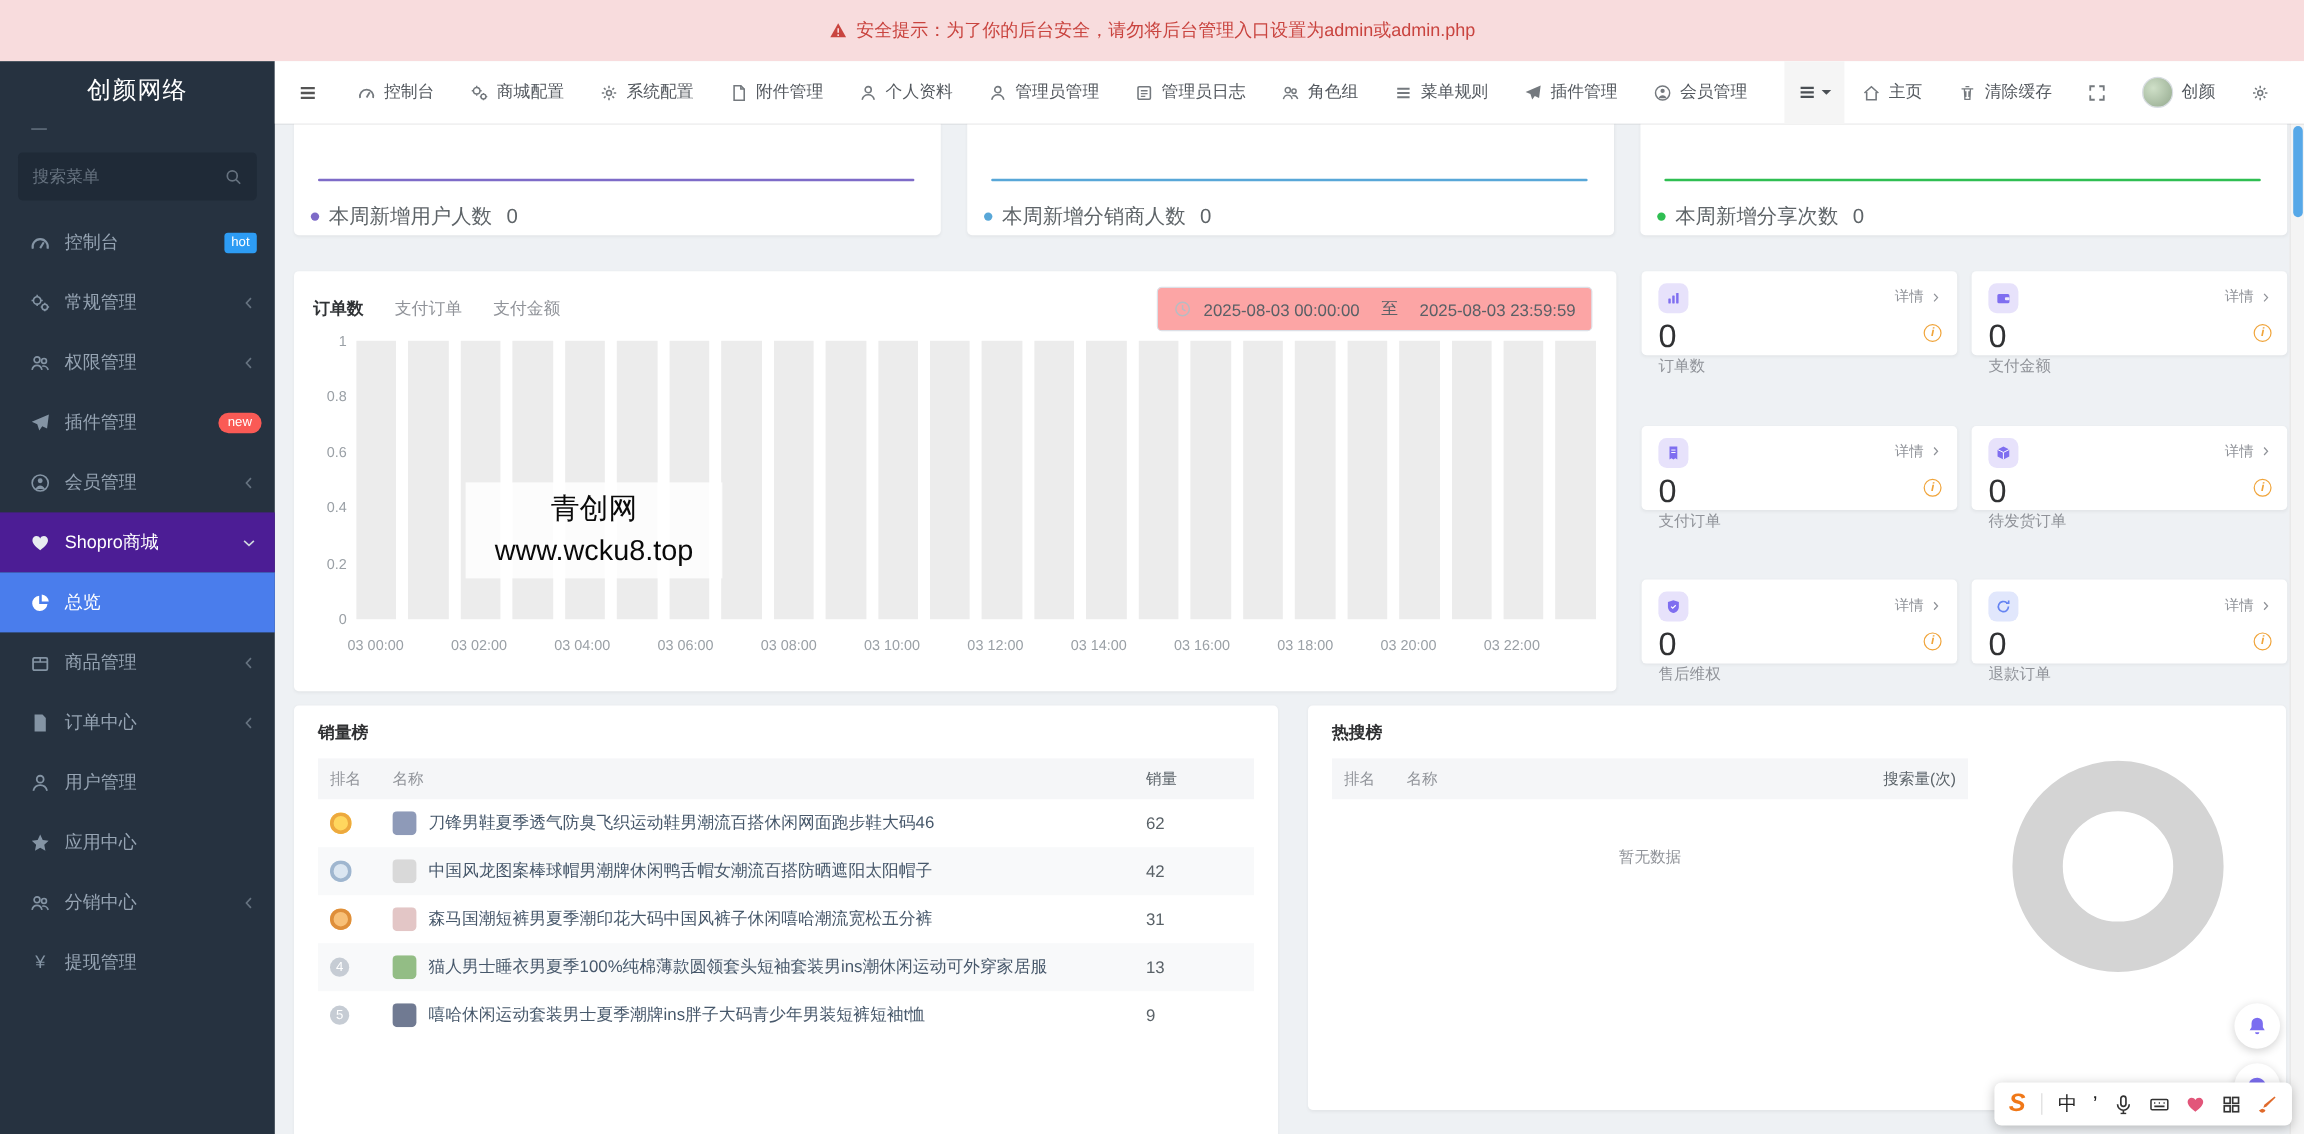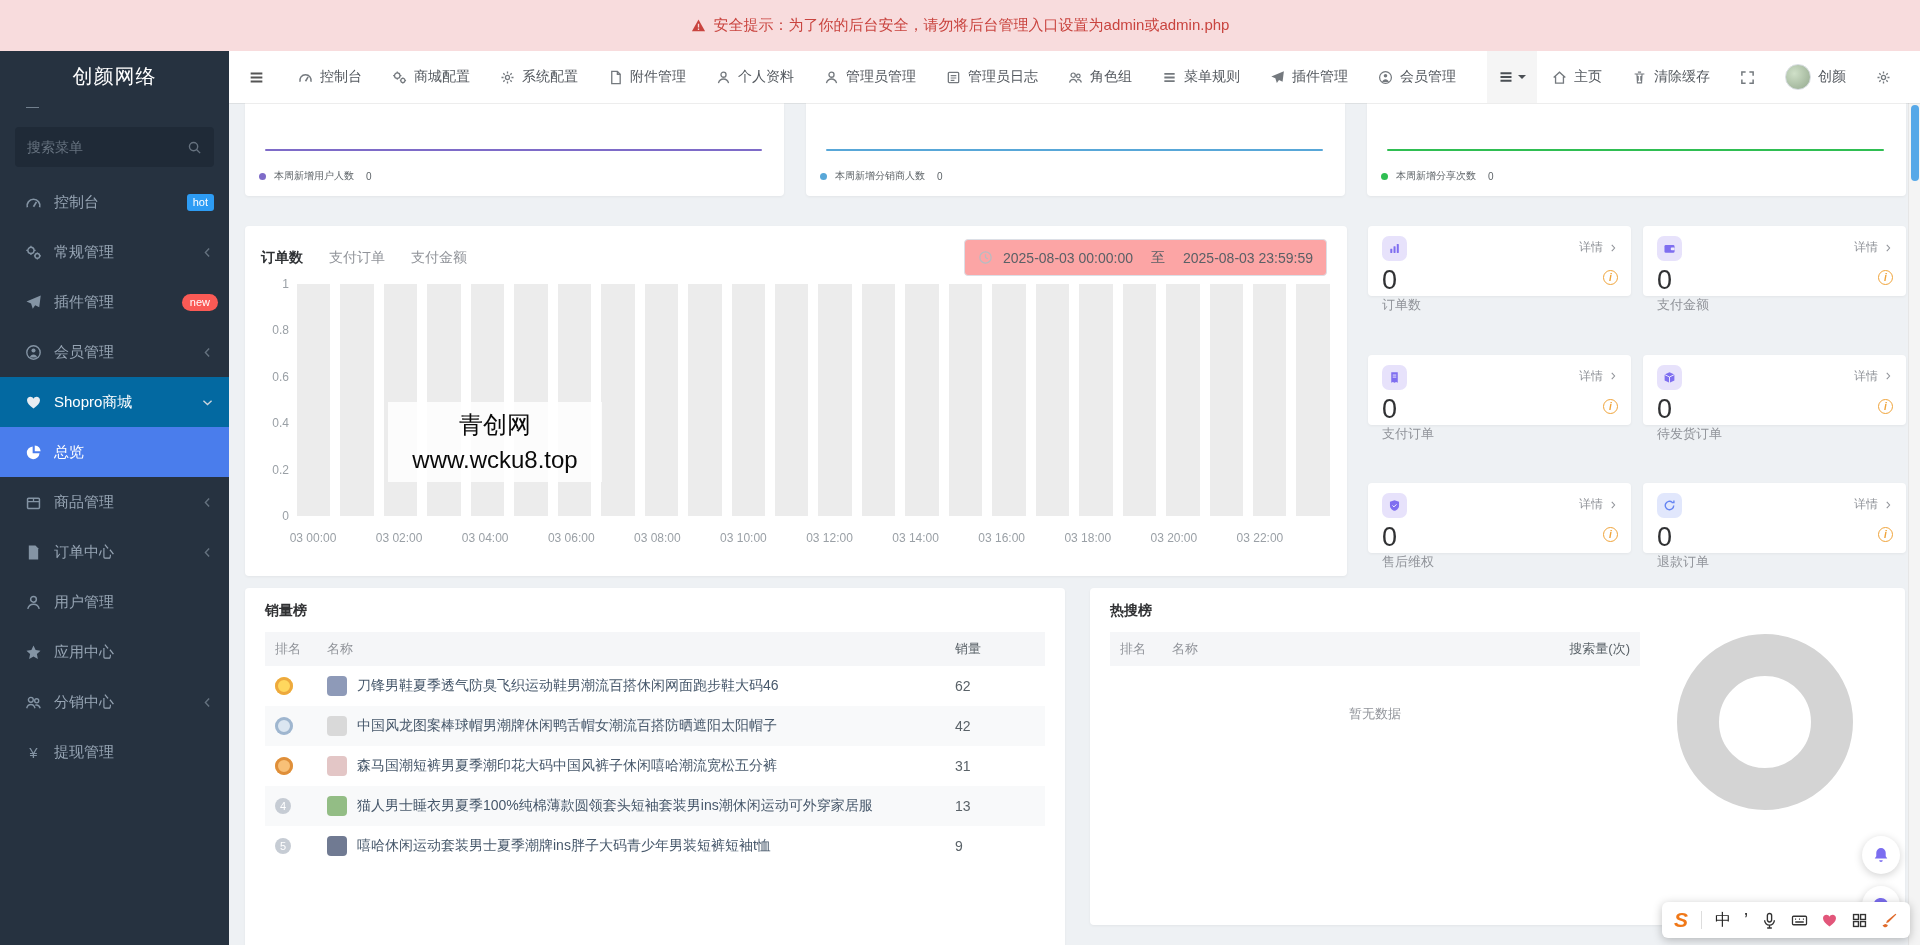--- a/index.html
+++ b/index.html
@@ -19,21 +19,21 @@
   .side-dash{padding-left:26px;height:18px;color:#7d8b99;font-size:13px}
   .side-search{margin:10px 15px 4px;height:40px;background:#1f2a37;border-radius:4px;
                display:flex;align-items:center;padding:0 12px;gap:8px}
   .side-search input{flex:1;background:transparent;border:none;outline:none;color:#cfd8e0;font-size:14px;min-width:0}
   .side-search input::placeholder{color:#66727f}
   .menu{margin-top:10px}
   .m-item{position:relative;height:50px;display:flex;align-items:center;gap:12px;
           padding-left:25px;color:#96a4b3;font-size:15px;cursor:pointer}
   .m-item .ic{width:17px;height:17px;color:#8494a4}
   .m-item .yen{width:17px;text-align:center;font-size:15px;color:#8494a4}
-  .m-item.shopro{background:#0369a1;color:#fff}
+  .m-item.shopro{background:#4c1d95;color:#fff}
   .m-item.shopro .ic{color:#e8ecf1}
   .m-item.active{background:#4a7dec;color:#fff}
   .m-item.active .ic{color:#fff}
   .chev{position:absolute;right:15px;width:13px;height:13px;color:#65727f}
   .badge-hot{position:absolute;right:15px;background:#2d9cf4;color:#fff;font-size:11px;
              line-height:1;padding:3px 6px;border-radius:3px}
   .badge-new{position:absolute;right:11px;background:#fa5a55;color:#fff;font-size:11px;
              line-height:1;padding:3px 8px;border-radius:9px}
 
   
@@ -51,21 +51,21 @@
 
   
   .content{position:absolute;left:229px;top:103px;width:1679px;height:842px}
   .card{background:#fff;border-radius:4px;box-shadow:0 1px 3px rgba(0,0,0,.05)}
 
   
   .mini-row{position:absolute;left:16px;top:0;width:1661px;display:flex;gap:22px}
   .mini{flex:1;height:93px;position:relative;border-radius:0 0 4px 4px}
   .mini .mline{position:absolute;left:20px;right:22px;top:46px;height:2px;border-radius:1px}
   .mini .mlabel{position:absolute;left:14px;top:66px;display:flex;align-items:center;gap:8px;
-                font-size:10px;color:#5e6468}
+                font-size:17px;color:#5e6468}
   .dot{width:7px;height:7px;border-radius:50%}
   .mval{margin-left:4px;color:#5e6468}
 
   
   .chart-row{position:absolute;left:16px;top:123px;display:flex;gap:21px}
   .chart-card{width:1102px;height:350px;position:relative}
   .c-head{display:flex;align-items:center;padding:13px 20px 0 16px}
   .tab{font-size:14px;color:#909399;margin-right:26px;cursor:pointer}
   .tab.active{color:#2f3235;font-weight:bold}
   .daterange{margin-left:auto;display:flex;align-items:center;gap:10px;border:1px solid #dcdfe6;
@@ -323,20 +323,29 @@
       <svg class="ic">
           <use href="#s-cogs"></use>
         </svg>
       <span>常规管理</span>
       <svg class="chev">
           <use href="#s-chev-l"></use>
         </svg>
     </div>
     <div class="m-item">
       <svg class="ic">
+          <use href="#s-users"></use>
+        </svg>
+      <span>权限管理</span>
+      <svg class="chev">
+          <use href="#s-chev-l"></use>
+        </svg>
+    </div>
+    <div class="m-item">
+      <svg class="ic">
           <use href="#s-plane"></use>
         </svg>
       <span>插件管理</span>
       <span class="badge-new">new</span>
     </div>
     <div class="m-item">
       <svg class="ic">
           <use href="#s-member"></use>
         </svg>
       <span>会员管理</span>

